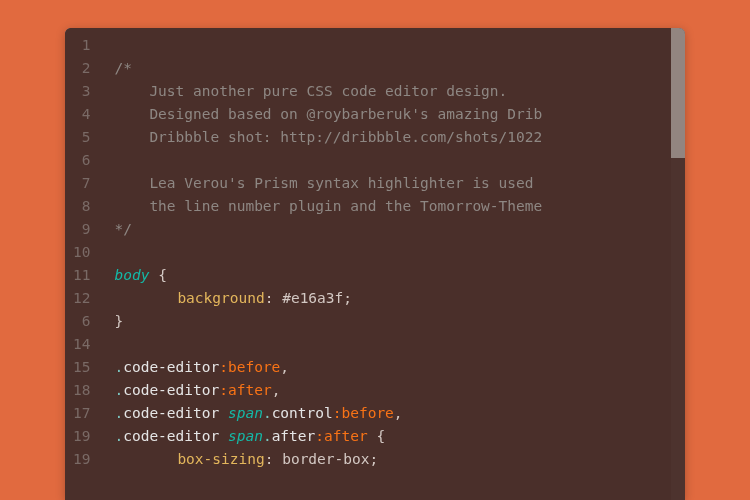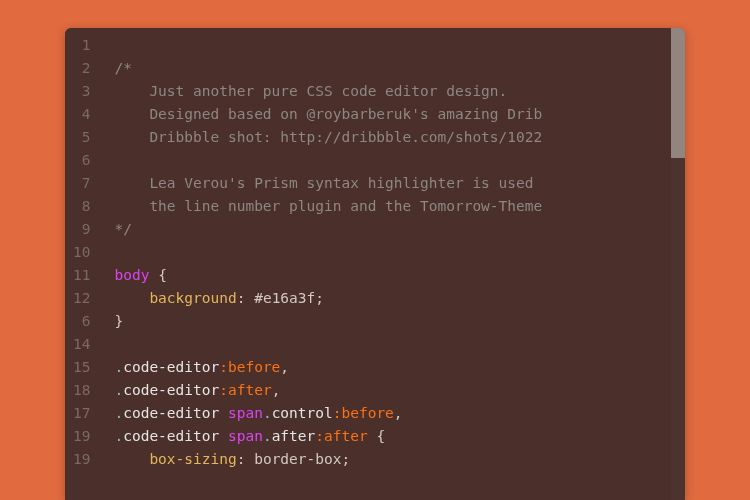--- a/index.html
+++ b/index.html
@@ -88,24 +88,24 @@
     top: 0;
     width: 14px;
     height: 130px;
     background: #928580;
     border-radius: 0;
   }
   .line { height: 23px; display: block; }
 
   
   .tok-comment   { color: #8e8783; }
-  .tok-selector  { color: #d946ef; }
+  .tok-selector  { color: #14b8a6; font-style: italic; }
   .tok-pseudo    { color: #f97316; }
   .tok-brace     { color: #d3c8c3; }
-  .tok-property  { color: #e3b65c; }
+  .tok-property  { color: #e3b65c; margin-left: 28px; }
   .tok-punct     { color: #d3c8c3; }
   .tok-value     { color: #d3c8c3; }
   .tok-class     { color: #e5e5e5; }
   .tok-dot       { color: #7bc6c0; }
 </style>
 </head>
 <body>
 
 <div class="window">
 

